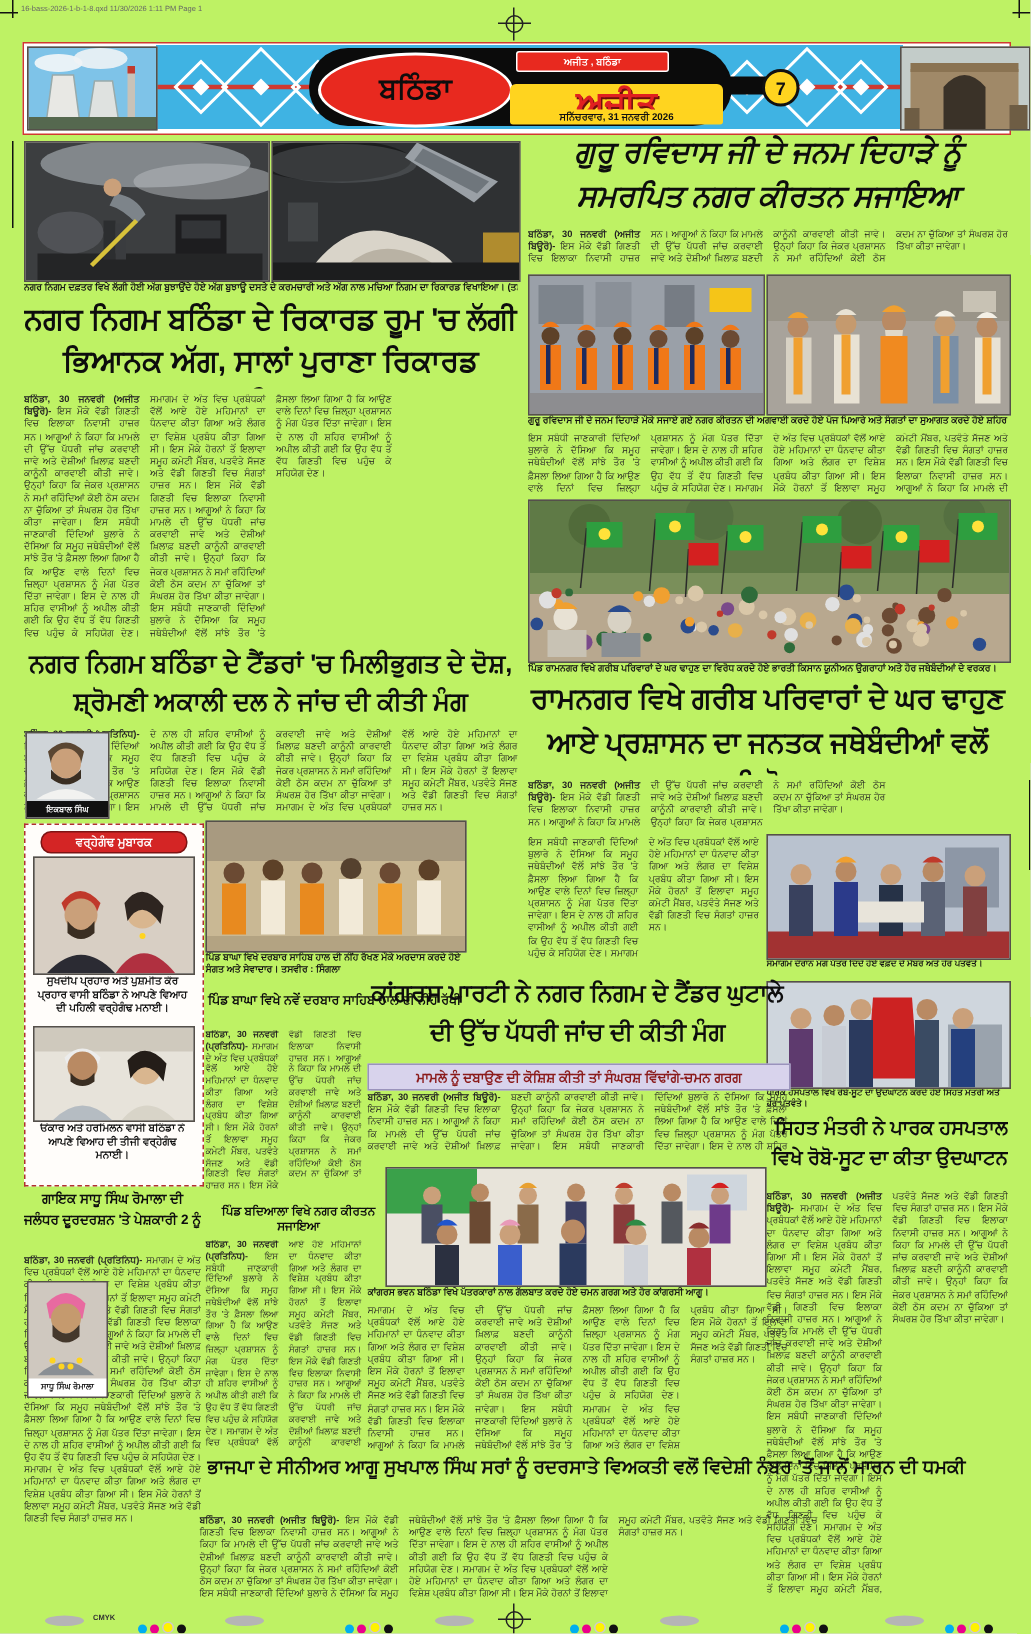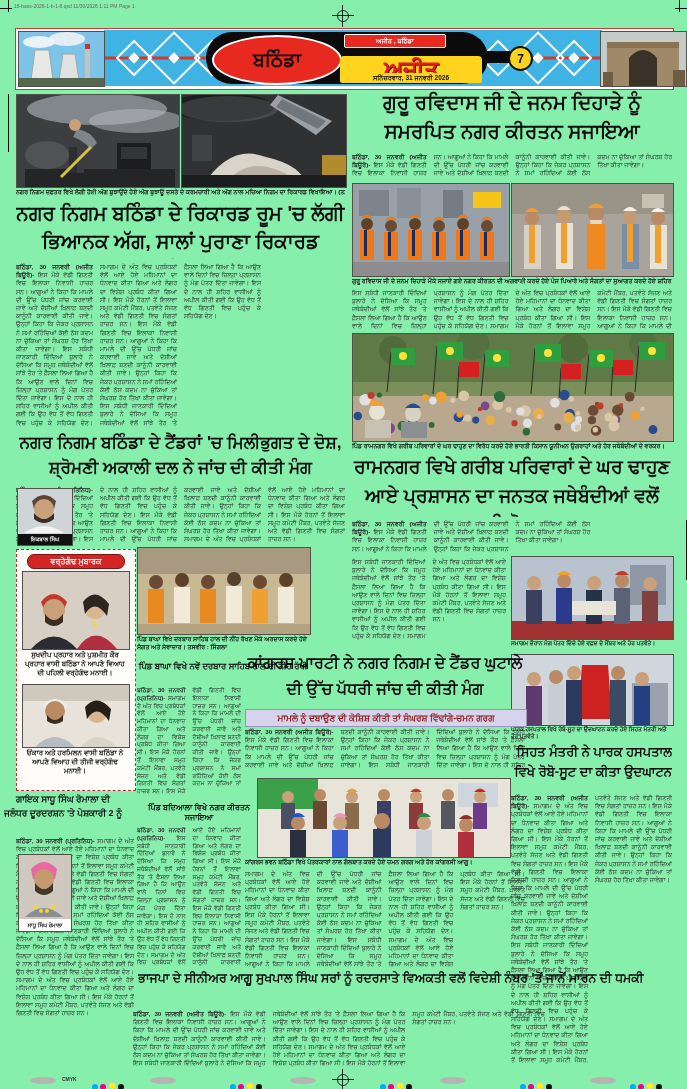--- a/index.html
+++ b/index.html
@@ -1,16 +1,16 @@
 <!DOCTYPE html>
 <html><head>
 <meta charset="utf-8">
 <style>
   html,body{margin:0;padding:0;background:#d9d9d9;}
-  .page{position:relative;width:687px;height:1089px;background:#86efac;overflow:hidden;
+  .page{position:relative;width:687px;height:1089px;background:#bef264;overflow:hidden;
         font-family:"Liberation Sans","DejaVu Sans",sans-serif;color:#1b1b1b;}
   .abs{position:absolute;}
   .photo{position:absolute;overflow:hidden;border:1px solid #55504a;background:#9a9a98;}
   .photo svg{display:block;}
   .cap{font-size:6.2px;font-weight:bold;line-height:1.25;color:#111;overflow:hidden;}
   .body-txt{font-size:6.2px;line-height:1.32;text-align:justify;color:#222;
             column-gap:7px;column-fill:auto;overflow:hidden;}
   .dl{font-weight:bold;}
   .hl{font-weight:bold;color:#0d0d0d;text-align:center;overflow:hidden;}
   .rule{position:absolute;background:#111;}
@@ -194,21 +194,21 @@
         <path d="M24 30 Q32 40 40 30 L40 36 Q32 42 24 36 Z" fill="#3a2e22"></path>
         <path d="M12 62 Q32 42 52 62 Z" fill="#b5bcc2"></path>
         <circle cx="74" cy="28" r="10" fill="#d9b68f"></circle>
         <path d="M62 22 Q74 8 88 24 L86 36 Q74 18 64 34 Z" fill="#241d18"></path>
         <path d="M58 62 Q74 42 94 62 Z" fill="#d8d4c8"></path>
       </svg>
     </div>
     <div class="cap abs" style="left:5px;top:199px;width:106px;height:28px;font-size:7px;text-align:center;">ਓਂਕਾਰ ਅਤੇ ਹਰਮਿਲਨ ਵਾਸੀ ਬਠਿੰਡਾ ਨੇ ਆਪਣੇ ਵਿਆਹ ਦੀ ਤੀਜੀ ਵਰ੍ਹੇਗੰਢ ਮਨਾਈ।</div>
   </div>
 
-  <div class="hl abs" style="left:4px;top:793px;width:118px;height:42px;font-size:9px;line-height:1.5;">ਗਾਇਕ ਸਾਧੂ ਸਿੰਘ ਰੋਮਾਲਾ ਦੀ ਜਲੰਧਰ ਦੂਰਦਰਸ਼ਨ 'ਤੇ ਪੇਸ਼ਕਾਰੀ 2 ਨੂੰ</div>
+  <div class="hl abs" style="left:16px;top:793px;width:118px;height:42px;font-size:9px;line-height:1.5;">ਗਾਇਕ ਸਾਧੂ ਸਿੰਘ ਰੋਮਾਲਾ ਦੀ ਜਲੰਧਰ ਦੂਰਦਰਸ਼ਨ 'ਤੇ ਪੇਸ਼ਕਾਰੀ 2 ਨੂੰ</div>
   <div class="body-txt abs" style="left:16px;top:837px;width:118px;height:233px;column-count:1;">
     <span class="dl">ਬਠਿੰਡਾ, 30 ਜਨਵਰੀ (ਪ੍ਰਤਿਨਿਧ)-</span>
     <span>ਸਮਾਗਮ ਦੇ ਅੰਤ ਵਿਚ ਪ੍ਰਬੰਧਕਾਂ ਵੱਲੋਂ ਆਏ ਹੋਏ ਮਹਿਮਾਨਾਂ ਦਾ ਧੰਨਵਾਦ ਕੀਤਾ ਗਿਆ ਅਤੇ ਲੰਗਰ ਦਾ ਵਿਸ਼ੇਸ਼ ਪ੍ਰਬੰਧ ਕੀਤਾ ਗਿਆ ਸੀ। ਇਸ ਮੌਕੇ ਹੋਰਨਾਂ ਤੋਂ ਇਲਾਵਾ ਸਮੂਹ ਕਮੇਟੀ ਮੈਂਬਰ, ਪਤਵੰਤੇ ਸੱਜਣ ਅਤੇ ਵੱਡੀ ਗਿਣਤੀ ਵਿਚ ਸੰਗਤਾਂ ਹਾਜ਼ਰ ਸਨ।</span>
     <span>ਇਸ ਮੌਕੇ ਵੱਡੀ ਗਿਣਤੀ ਵਿਚ ਇਲਾਕਾ ਨਿਵਾਸੀ ਹਾਜ਼ਰ ਸਨ। ਆਗੂਆਂ ਨੇ ਕਿਹਾ ਕਿ ਮਾਮਲੇ ਦੀ ਉੱਚ ਪੱਧਰੀ ਜਾਂਚ ਕਰਵਾਈ ਜਾਵੇ ਅਤੇ ਦੋਸ਼ੀਆਂ ਖ਼ਿਲਾਫ਼ ਬਣਦੀ ਕਾਨੂੰਨੀ ਕਾਰਵਾਈ ਕੀਤੀ ਜਾਵੇ। ਉਨ੍ਹਾਂ ਕਿਹਾ ਕਿ ਜੇਕਰ ਪ੍ਰਸ਼ਾਸਨ ਨੇ ਸਮਾਂ ਰਹਿੰਦਿਆਂ ਕੋਈ ਠੋਸ ਕਦਮ ਨਾ ਚੁੱਕਿਆ ਤਾਂ ਸੰਘਰਸ਼ ਹੋਰ ਤਿੱਖਾ ਕੀਤਾ ਜਾਵੇਗਾ।</span>
     <span>ਇਸ ਸਬੰਧੀ ਜਾਣਕਾਰੀ ਦਿੰਦਿਆਂ ਬੁਲਾਰੇ ਨੇ ਦੱਸਿਆ ਕਿ ਸਮੂਹ ਜਥੇਬੰਦੀਆਂ ਵੱਲੋਂ ਸਾਂਝੇ ਤੌਰ 'ਤੇ ਫ਼ੈਸਲਾ ਲਿਆ ਗਿਆ ਹੈ ਕਿ ਆਉਣ ਵਾਲੇ ਦਿਨਾਂ ਵਿਚ ਜ਼ਿਲ੍ਹਾ ਪ੍ਰਸ਼ਾਸਨ ਨੂੰ ਮੰਗ ਪੱਤਰ ਦਿੱਤਾ ਜਾਵੇਗਾ। ਇਸ ਦੇ ਨਾਲ ਹੀ ਸ਼ਹਿਰ ਵਾਸੀਆਂ ਨੂੰ ਅਪੀਲ ਕੀਤੀ ਗਈ ਕਿ ਉਹ ਵੱਧ ਤੋਂ ਵੱਧ ਗਿਣਤੀ ਵਿਚ ਪਹੁੰਚ ਕੇ ਸਹਿਯੋਗ ਦੇਣ।</span>
     <span>ਸਮਾਗਮ ਦੇ ਅੰਤ ਵਿਚ ਪ੍ਰਬੰਧਕਾਂ ਵੱਲੋਂ ਆਏ ਹੋਏ ਮਹਿਮਾਨਾਂ ਦਾ ਧੰਨਵਾਦ ਕੀਤਾ ਗਿਆ ਅਤੇ ਲੰਗਰ ਦਾ ਵਿਸ਼ੇਸ਼ ਪ੍ਰਬੰਧ ਕੀਤਾ ਗਿਆ ਸੀ। ਇਸ ਮੌਕੇ ਹੋਰਨਾਂ ਤੋਂ ਇਲਾਵਾ ਸਮੂਹ ਕਮੇਟੀ ਮੈਂਬਰ, ਪਤਵੰਤੇ ਸੱਜਣ ਅਤੇ ਵੱਡੀ ਗਿਣਤੀ ਵਿਚ ਸੰਗਤਾਂ ਹਾਜ਼ਰ ਸਨ।</span>
   </div>
   <div class="photo" style="left:18px;top:854px;width:52px;height:76px;background:#cfc8bf;">
     <svg width="50" height="62">
       <rect width="50" height="62" fill="#cfc8bf"></rect>
@@ -255,21 +255,21 @@
   </div>
 
   <div class="hl abs" style="left:137px;top:803px;width:124px;height:22px;font-size:8px;line-height:1.3;">ਪਿੰਡ ਬਦਿਆਲਾ ਵਿਖੇ ਨਗਰ ਕੀਰਤਨ ਸਜਾਇਆ</div>
   <div class="body-txt abs" style="left:137px;top:827px;width:104px;height:142px;column-count:2;font-size:5.9px;">
     <span class="dl">ਬਠਿੰਡਾ, 30 ਜਨਵਰੀ (ਪ੍ਰਤਿਨਿਧ)-</span>
     <span>ਇਸ ਸਬੰਧੀ ਜਾਣਕਾਰੀ ਦਿੰਦਿਆਂ ਬੁਲਾਰੇ ਨੇ ਦੱਸਿਆ ਕਿ ਸਮੂਹ ਜਥੇਬੰਦੀਆਂ ਵੱਲੋਂ ਸਾਂਝੇ ਤੌਰ 'ਤੇ ਫ਼ੈਸਲਾ ਲਿਆ ਗਿਆ ਹੈ ਕਿ ਆਉਣ ਵਾਲੇ ਦਿਨਾਂ ਵਿਚ ਜ਼ਿਲ੍ਹਾ ਪ੍ਰਸ਼ਾਸਨ ਨੂੰ ਮੰਗ ਪੱਤਰ ਦਿੱਤਾ ਜਾਵੇਗਾ। ਇਸ ਦੇ ਨਾਲ ਹੀ ਸ਼ਹਿਰ ਵਾਸੀਆਂ ਨੂੰ ਅਪੀਲ ਕੀਤੀ ਗਈ ਕਿ ਉਹ ਵੱਧ ਤੋਂ ਵੱਧ ਗਿਣਤੀ ਵਿਚ ਪਹੁੰਚ ਕੇ ਸਹਿਯੋਗ ਦੇਣ।</span>
     <span>ਸਮਾਗਮ ਦੇ ਅੰਤ ਵਿਚ ਪ੍ਰਬੰਧਕਾਂ ਵੱਲੋਂ ਆਏ ਹੋਏ ਮਹਿਮਾਨਾਂ ਦਾ ਧੰਨਵਾਦ ਕੀਤਾ ਗਿਆ ਅਤੇ ਲੰਗਰ ਦਾ ਵਿਸ਼ੇਸ਼ ਪ੍ਰਬੰਧ ਕੀਤਾ ਗਿਆ ਸੀ। ਇਸ ਮੌਕੇ ਹੋਰਨਾਂ ਤੋਂ ਇਲਾਵਾ ਸਮੂਹ ਕਮੇਟੀ ਮੈਂਬਰ, ਪਤਵੰਤੇ ਸੱਜਣ ਅਤੇ ਵੱਡੀ ਗਿਣਤੀ ਵਿਚ ਸੰਗਤਾਂ ਹਾਜ਼ਰ ਸਨ।</span>
     <span>ਇਸ ਮੌਕੇ ਵੱਡੀ ਗਿਣਤੀ ਵਿਚ ਇਲਾਕਾ ਨਿਵਾਸੀ ਹਾਜ਼ਰ ਸਨ। ਆਗੂਆਂ ਨੇ ਕਿਹਾ ਕਿ ਮਾਮਲੇ ਦੀ ਉੱਚ ਪੱਧਰੀ ਜਾਂਚ ਕਰਵਾਈ ਜਾਵੇ ਅਤੇ ਦੋਸ਼ੀਆਂ ਖ਼ਿਲਾਫ਼ ਬਣਦੀ ਕਾਨੂੰਨੀ ਕਾਰਵਾਈ ਕੀਤੀ ਜਾਵੇ। ਉਨ੍ਹਾਂ ਕਿਹਾ ਕਿ ਜੇਕਰ ਪ੍ਰਸ਼ਾਸਨ ਨੇ ਸਮਾਂ ਰਹਿੰਦਿਆਂ ਕੋਈ ਠੋਸ ਕਦਮ ਨਾ ਚੁੱਕਿਆ ਤਾਂ ਸੰਘਰਸ਼ ਹੋਰ ਤਿੱਖਾ ਕੀਤਾ ਜਾਵੇਗਾ।</span>
   </div>
 
-  <div class="hl abs" style="left:352px;top:88px;width:320px;height:62px;font-size:20px;line-height:1.45;">ਗੁਰੂ ਰਵਿਦਾਸ ਜੀ ਦੇ ਜਨਮ ਦਿਹਾੜੇ ਨੂੰ ਸਮਰਪਿਤ ਨਗਰ ਕੀਰਤਨ ਸਜਾਇਆ</div>
+  <div class="hl abs" style="left:352px;top:88px;width:320px;height:62px;font-size:20px;line-height:1.45;font-style:italic;">ਗੁਰੂ ਰਵਿਦਾਸ ਜੀ ਦੇ ਜਨਮ ਦਿਹਾੜੇ ਨੂੰ ਸਮਰਪਿਤ ਨਗਰ ਕੀਰਤਨ ਸਜਾਇਆ</div>
   <div class="body-txt abs" style="left:352px;top:153px;width:320px;height:28px;column-count:4;">
     <span class="dl">ਬਠਿੰਡਾ, 30 ਜਨਵਰੀ (ਅਜੀਤ ਬਿਊਰੋ)-</span>
     <span>ਇਸ ਮੌਕੇ ਵੱਡੀ ਗਿਣਤੀ ਵਿਚ ਇਲਾਕਾ ਨਿਵਾਸੀ ਹਾਜ਼ਰ ਸਨ। ਆਗੂਆਂ ਨੇ ਕਿਹਾ ਕਿ ਮਾਮਲੇ ਦੀ ਉੱਚ ਪੱਧਰੀ ਜਾਂਚ ਕਰਵਾਈ ਜਾਵੇ ਅਤੇ ਦੋਸ਼ੀਆਂ ਖ਼ਿਲਾਫ਼ ਬਣਦੀ ਕਾਨੂੰਨੀ ਕਾਰਵਾਈ ਕੀਤੀ ਜਾਵੇ। ਉਨ੍ਹਾਂ ਕਿਹਾ ਕਿ ਜੇਕਰ ਪ੍ਰਸ਼ਾਸਨ ਨੇ ਸਮਾਂ ਰਹਿੰਦਿਆਂ ਕੋਈ ਠੋਸ ਕਦਮ ਨਾ ਚੁੱਕਿਆ ਤਾਂ ਸੰਘਰਸ਼ ਹੋਰ ਤਿੱਖਾ ਕੀਤਾ ਜਾਵੇਗਾ।</span>
   </div>
   <div class="photo" style="left:352px;top:183px;width:156px;height:92px;">
     <svg width="156" height="92">
       <rect width="156" height="92" fill="#9aa0a8"></rect>
       <rect x="6" y="6" width="30" height="26" fill="#7d848c"></rect>
         <rect x="44" y="4" width="24" height="30" fill="#8a9098"></rect>
       <rect x="120" y="8" width="28" height="16" fill="#f5c518"></rect>

